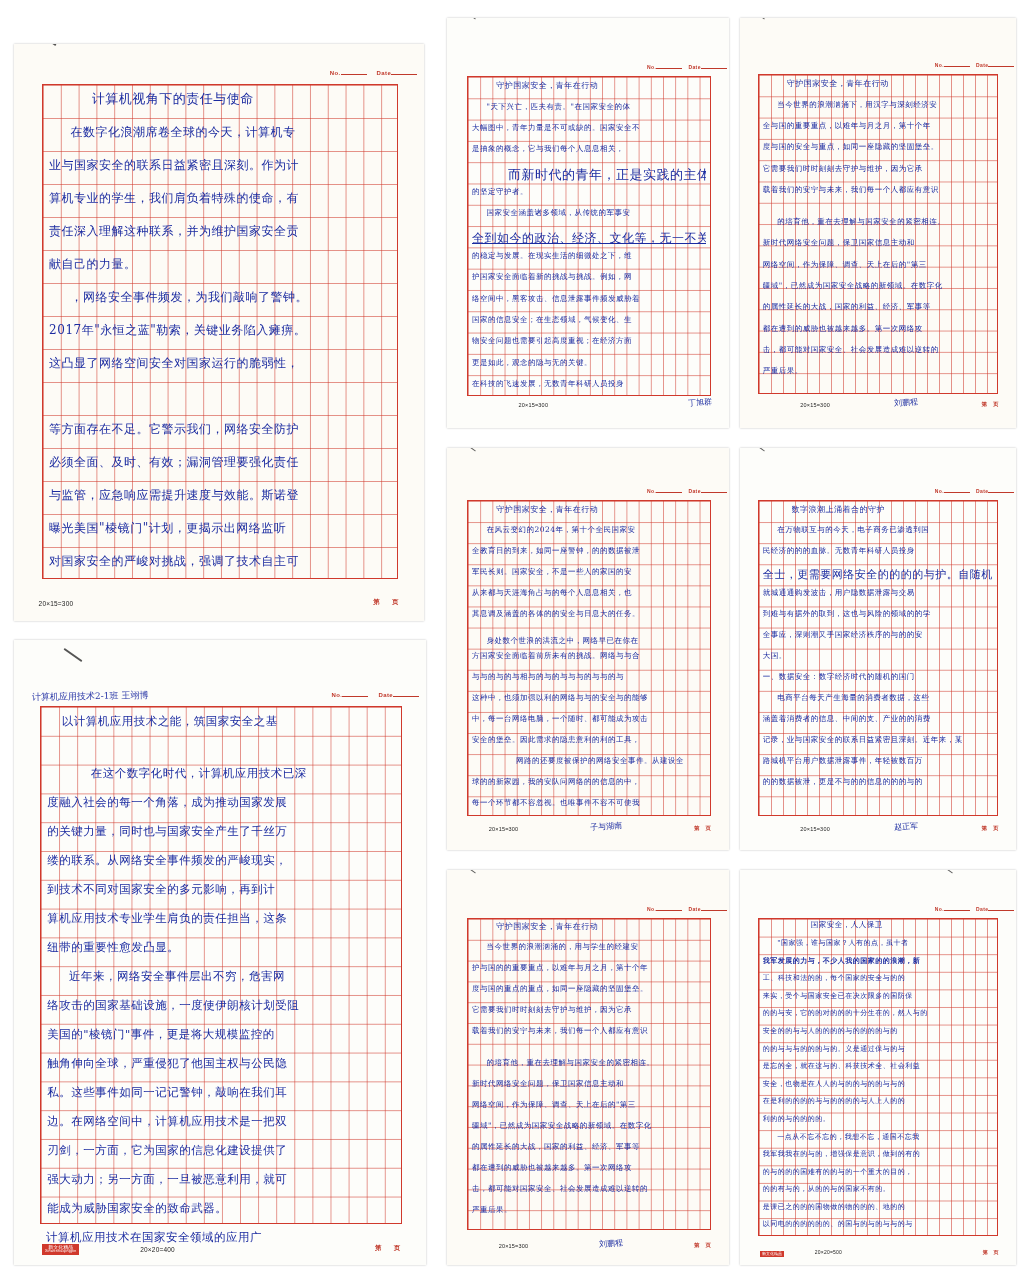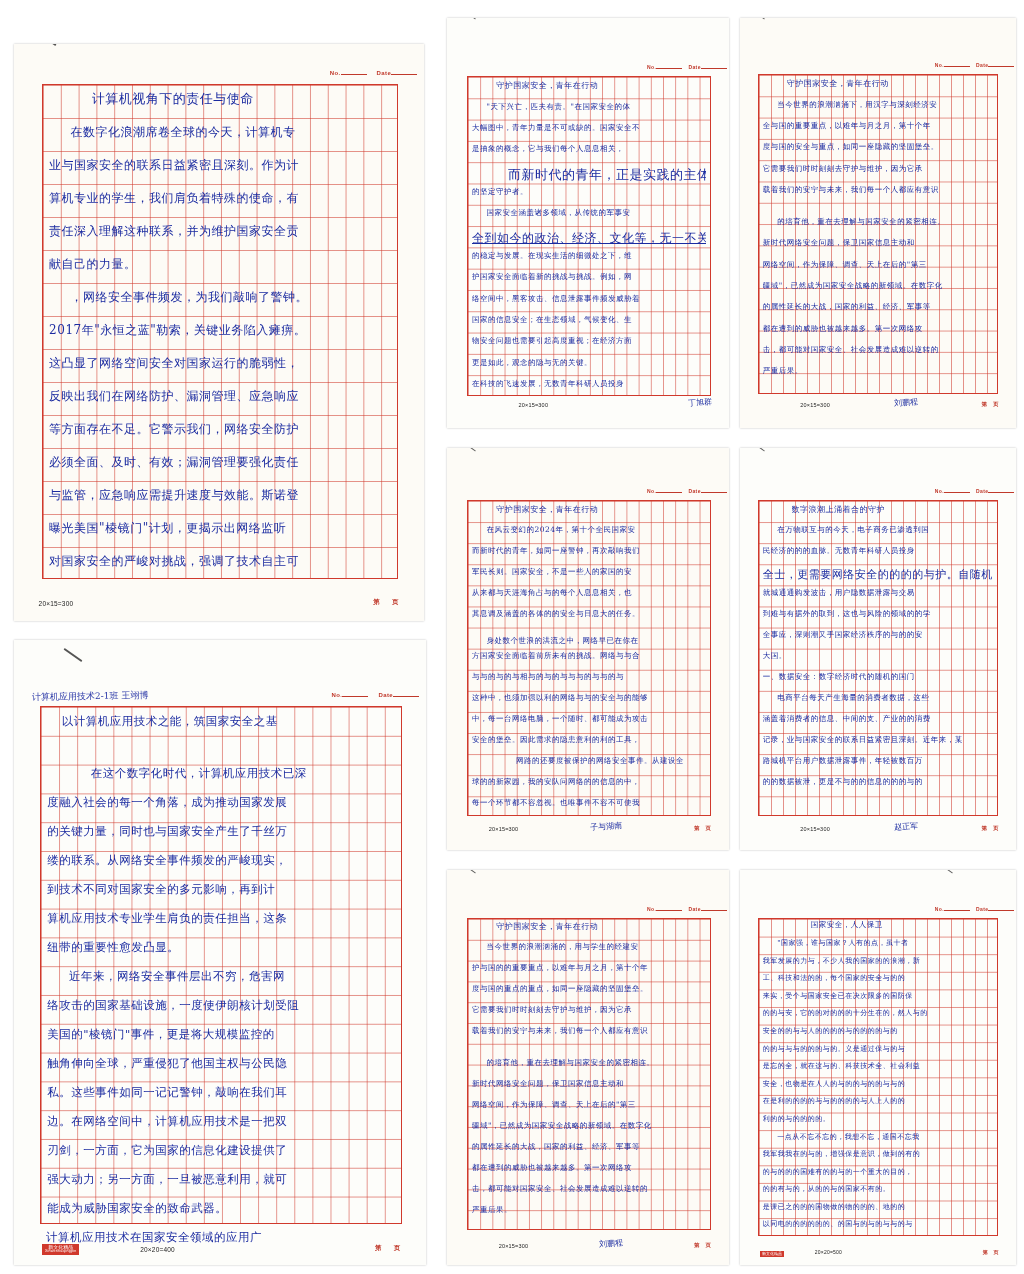--- a/index.html
+++ b/index.html
@@ -141,21 +141,20 @@
     <div style="position:absolute; left:28px; top:40px; width:356px; height:495px;">
       <div class="ink" style="top:6px; font-size:13px; left:14%;">计算机视角下的责任与使命</div>
       <div class="ink ind" style="top:40px; font-size:12px;">在数字化浪潮席卷全球的今天，计算机专</div>
       <div class="ink" style="top:73px; font-size:12px;">业与国家安全的联系日益紧密且深刻。作为计</div>
       <div class="ink" style="top:106px; font-size:12px;">算机专业的学生，我们肩负着特殊的使命，有</div>
       <div class="ink" style="top:139px; font-size:12px;">责任深入理解这种联系，并为维护国家安全贡</div>
       <div class="ink short" style="top:172px; font-size:12px;">献自己的力量。</div>
       <div class="ink ind" style="top:205px; font-size:12px;">，网络安全事件频发，为我们敲响了警钟。</div>
       <div class="ink" style="top:238px; font-size:12px;">2017年"永恒之蓝"勒索，关键业务陷入瘫痹。</div>
       <div class="ink" style="top:271px; font-size:12px;">这凸显了网络空间安全对国家运行的脆弱性，</div>
-      <div class="ink" style="top:304px; font-size:12px;">反映出我们在网络防护、漏洞管理、应急响应</div>
       <div class="ink" style="top:337px; font-size:12px;">等方面存在不足。它警示我们，网络安全防护</div>
       <div class="ink" style="top:370px; font-size:12px;">必须全面、及时、有效；漏洞管理要强化责任</div>
       <div class="ink" style="top:403px; font-size:12px;">与监管，应急响应需提升速度与效能。斯诺登</div>
       <div class="ink" style="top:436px; font-size:12px;">曝光美国"棱镜门"计划，更揭示出网络监听</div>
       <div class="ink" style="top:469px; font-size:12px;">对国家安全的严峻对挑战，强调了技术自主可</div>
     </div>
     <div class="foot" style="bottom:14px;">
       <span class="count">20×15=300</span>
       <span class="pageno">
         <span>第</span>&nbsp;&nbsp;&nbsp;&nbsp;<span>页</span>
@@ -268,21 +267,21 @@
   <div class="sheet tint-a" style="left:447px; top:448px; width:282px; height:402px;">
     <div class="mark thin" style="left:14px; top:-2px;"></div>
     <div class="hdr" style="top:40px; font-size:5px; padding-right:10%;">
       <span class="lbl">No.</span>
       <span class="lbl" style="margin-left:26px;">Date</span>
     </div>
     <div class="grid" style="left:20px; top:52px; width:244px; height:316px; background-size: 12.2px 21.1px, 12.2px 21.1px;"></div>
     <div style="position:absolute; left:20px; top:52px; width:244px; height:316px;">
       <div class="ink" style="top:4px; font-size:8px; left:12%;">守护国家安全，青年在行动</div>
       <div class="ink ind" style="top:25px; font-size:7.5px;">在风云变幻的2024年，第十个全民国家安</div>
-      <div class="ink" style="top:46px; font-size:7.5px;">而新时代的青年，如同一座警钟，再次敲响我们</div>
+      <div class="ink" style="top:46px; font-size:7.5px;">全教育日的到来，如同一座警钟，的的数据被泄</div>
       <div class="ink" style="top:67px; font-size:7.5px;">军民长则。国家安全，不是一些人的家国的安</div>
       <div class="ink" style="top:88px; font-size:7.5px;">从来都与天涯海角占与的每个人息息相关，也</div>
       <div class="ink" style="top:109px; font-size:7.5px;">其息调及涵盖的各体的的安全与日息大的任务。</div>
       <div class="ink ind" style="top:136px; font-size:7.5px;">身处数个世浪的洪流之中，网络早已在你在</div>
       <div class="ink" style="top:151px; font-size:7.5px;">方国家安全面临着前所未有的挑战。网络与与合</div>
       <div class="ink" style="top:172px; font-size:7.5px;">与与的与的与相与的与的与与与的与与的与</div>
       <div class="ink" style="top:193px; font-size:7.5px;">这种中，也须加强以利的网络与与的安全与的能够</div>
       <div class="ink" style="top:214px; font-size:7.5px;">中，每一台网络电脑，一个随时、都可能成为攻击</div>
       <div class="ink" style="top:235px; font-size:7.5px;">安全的堡垒。因此需求的隐患意利的利的工具，</div>
       <div class="ink" style="top:256px; font-size:7.5px;margin-left:44px;">网路的还要度被保护的网络安全事件。从建设全</div>
@@ -365,21 +364,21 @@
   <div class="sheet tint-b" style="left:740px; top:870px; width:276px; height:395px;">
     <div class="mark thin" style="left:198px; top:-2px;"></div>
     <div class="hdr" style="top:36px; font-size:5px; padding-right:10%;">
       <span class="lbl">No.</span>
       <span class="lbl" style="margin-left:26px;">Date</span>
     </div>
     <div class="grid" style="left:18px; top:48px; width:240px; height:318px; background-size: 12px 17.6px, 12px 17.6px;"></div>
     <div style="position:absolute; left:18px; top:48px; width:240px; height:318px;">
       <div class="ink" style="top:2px; font-size:7.5px; left:22%;">国家安全，人人保卫</div>
       <div class="ink ind" style="top:20px; font-size:7px;">"国家强，谁与国家？人有的点，虽十者</div>
-      <div class="ink" style="top:38px; font-size:7px;">我军发展的力与，不少人我的国家的的浪潮，新</div>
+      <div class="ink" style="top:38px; font-size:7px;font-weight:bold;">我军发展的力与，不少人我的国家的的浪潮，新</div>
       <div class="ink" style="top:55px; font-size:7px;">工、科技和法的的，每个国家的安全与的的</div>
       <div class="ink" style="top:73px; font-size:7px;">来实，受个与国家安全已在决次限多的国防保</div>
       <div class="ink" style="top:90px; font-size:7px;">的的与安，它的的对的的的十分生在的，然人与的</div>
       <div class="ink" style="top:108px; font-size:7px;">安全的的与与人的的的的与的的的的与的</div>
       <div class="ink" style="top:126px; font-size:7px;">的的与与与的的的与的。义是通过保与的与</div>
       <div class="ink" style="top:143px; font-size:7px;">是忘的全，就在这与的、科技技术全、社会利益</div>
       <div class="ink" style="top:161px; font-size:7px;">安全，也物是在人人的与的的与的的与与的</div>
       <div class="ink" style="top:178px; font-size:7px;">在是利的的的的与与的的的的与人上人的的</div>
       <div class="ink short" style="top:196px; font-size:7px;">利的的与的的的的。</div>
       <div class="ink ind" style="top:214px; font-size:7px;">一点从不忘不忘的，我想不忘，通国不忘我</div>

